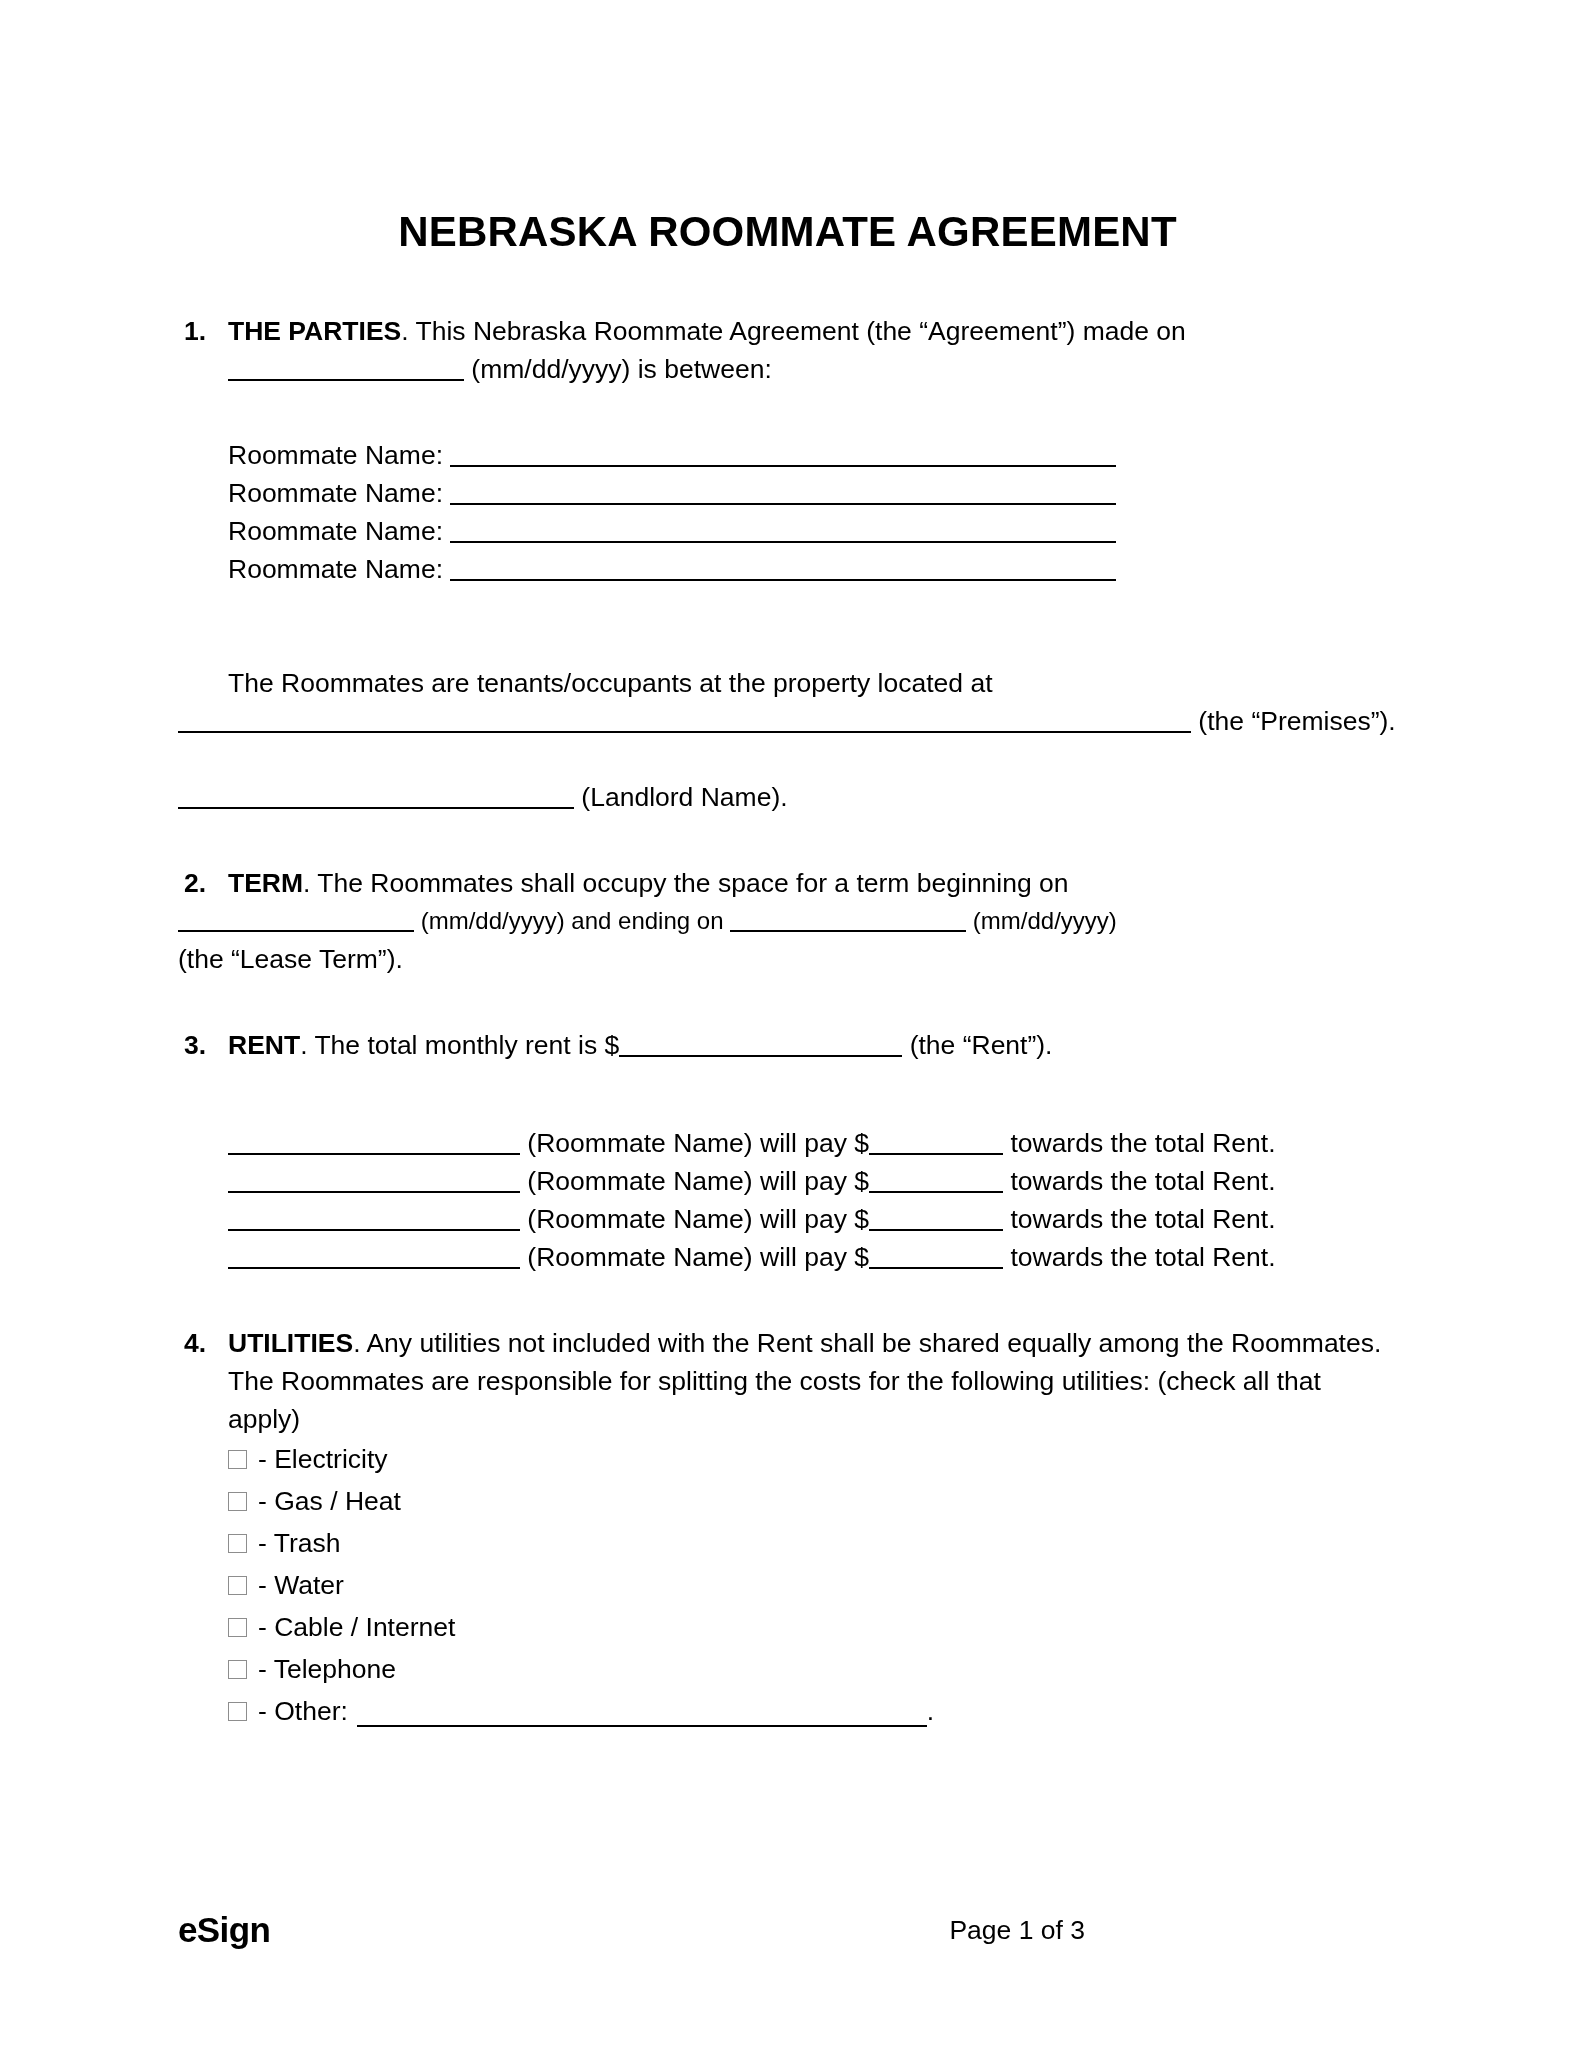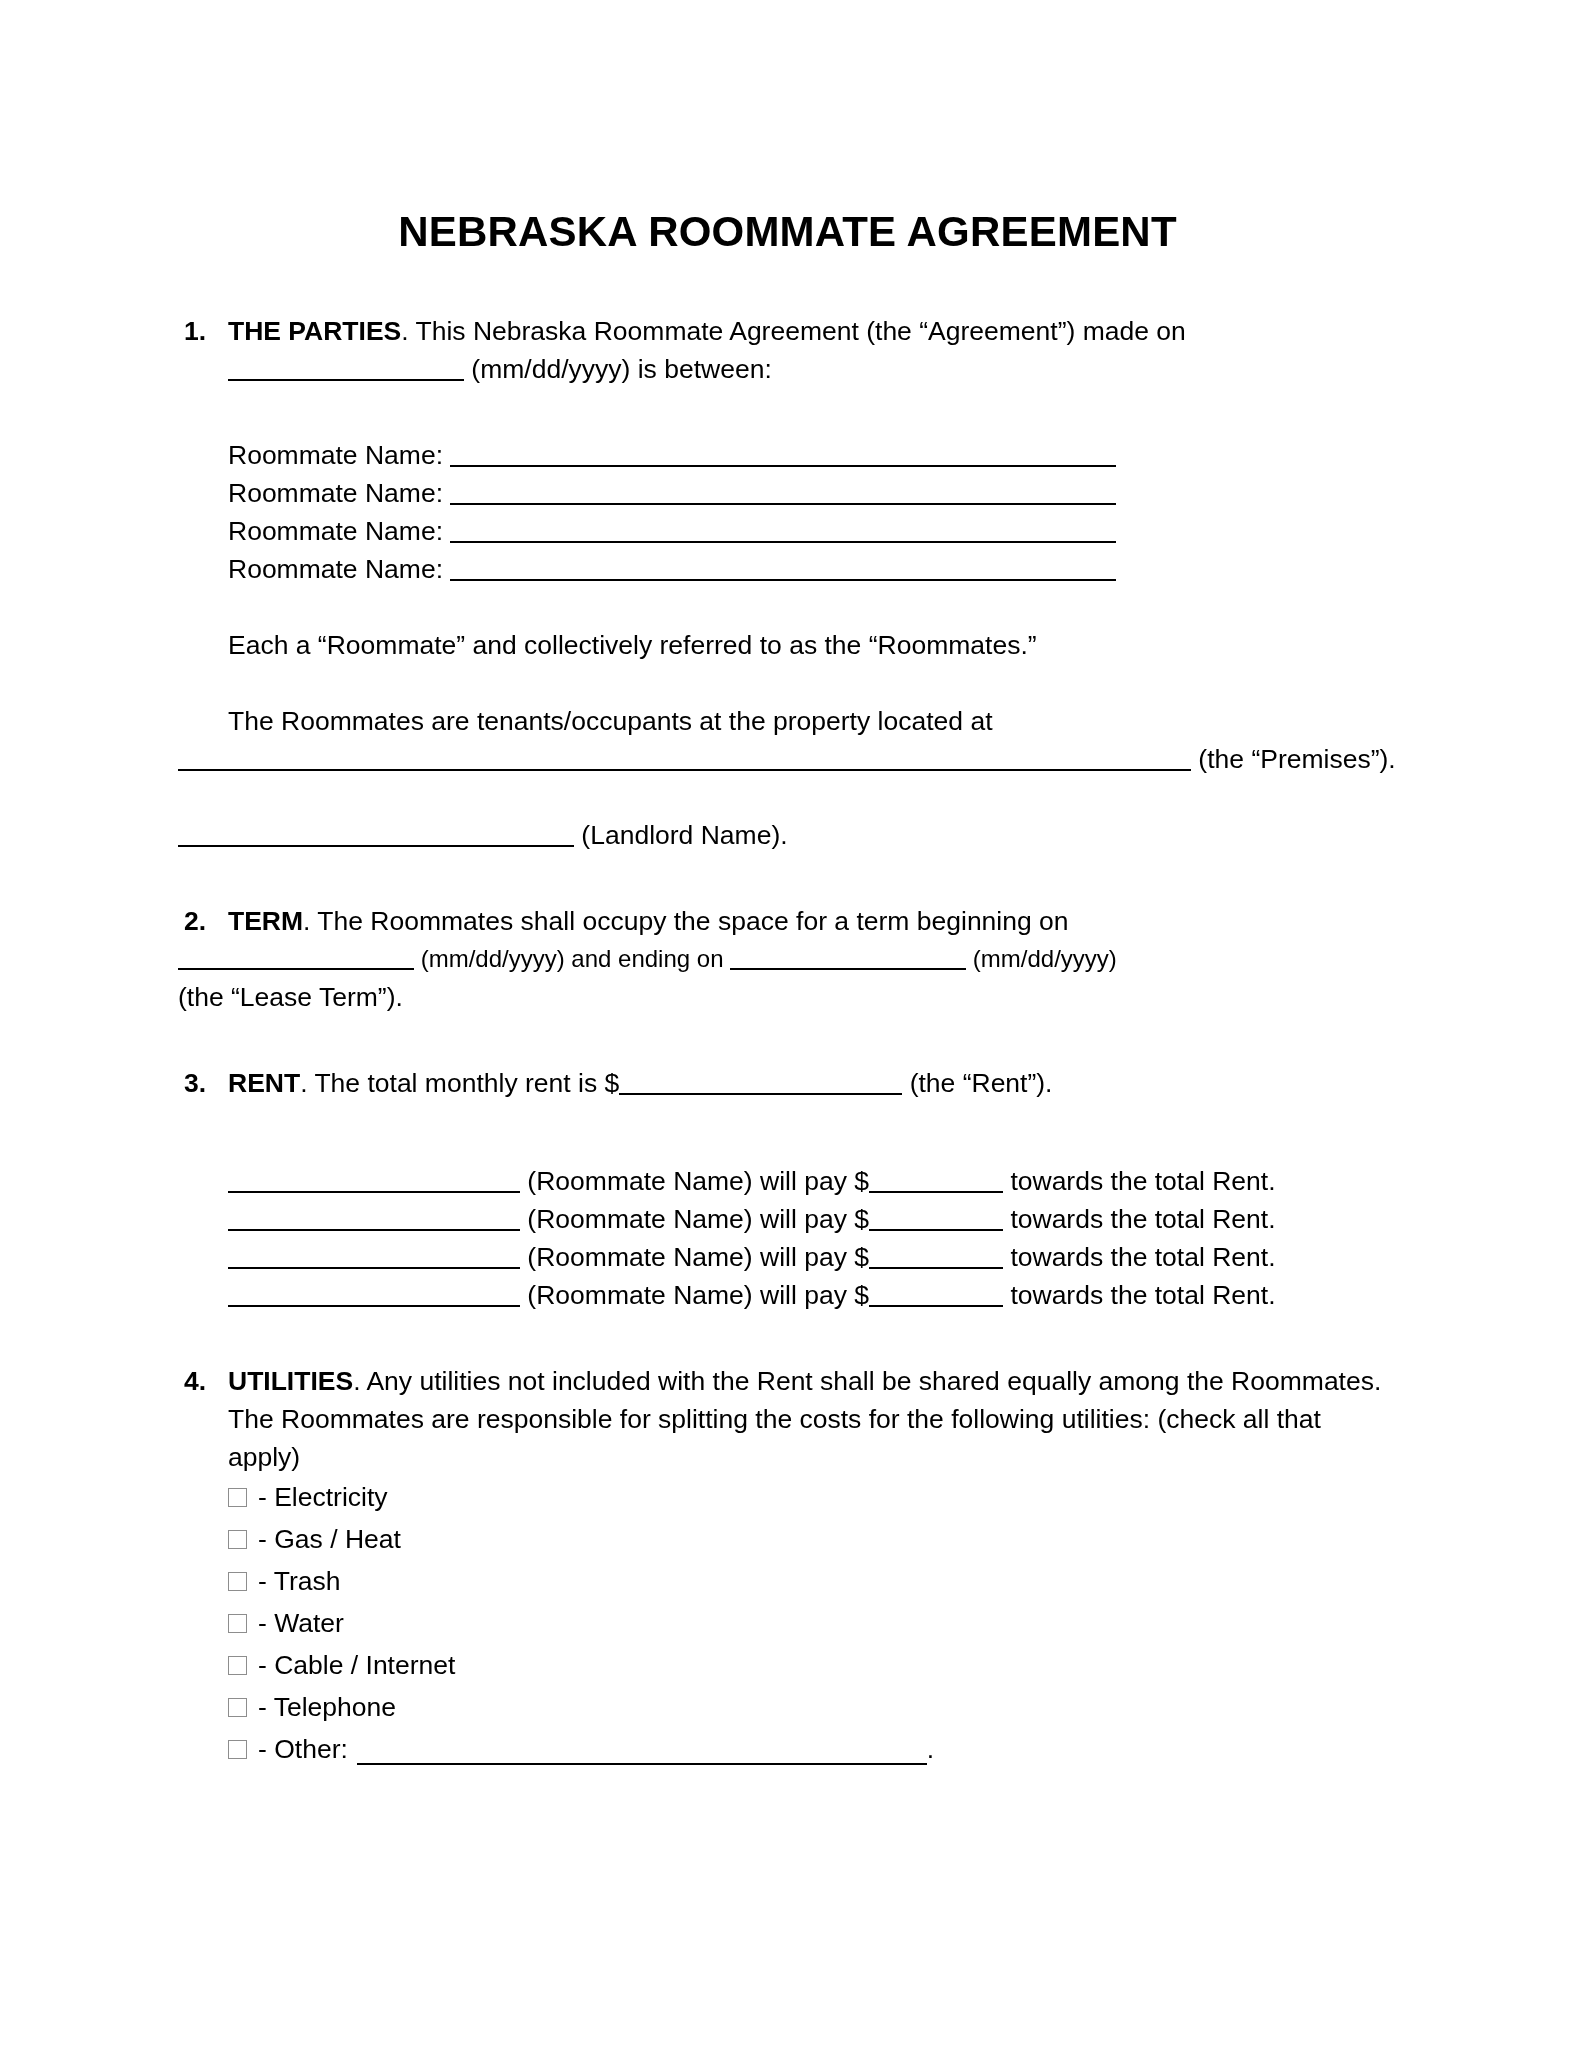--- a/index.html
+++ b/index.html
@@ -193,21 +193,20 @@
           <span class="blank bl-name"></span>
         </div>
         <div class="name-row">
           <span class="lbl">Roommate Name:</span>
           <span class="blank bl-name"></span>
         </div>
       </div>
 
       <div class="gap-md"></div>
 
-      <div class="indented">Each a “Roommate” and collectively referred to as the “Roommates.”</div>
 
       <div class="gap-md"></div>
 
       <div class="indented">
         <span>The Roommates are tenants/occupants at the property located at</span>
       </div>
       <div style="margin-left:0;font-size:26.5px;line-height:38px;">
         <span class="blank bl-prem"></span><span> (the “Premises”).</span>
       </div>
 
@@ -297,15 +296,19 @@
           <span class="chk-box"></span>
           <span class="chk-label">- Other:</span>
           <span style="display:inline-block;width:9px;"></span>
           <span class="blank bl-other"></span>
             <span>.</span>
         </div>
       </div>
 
     </div>
 
+    <div class="footer">
+      <div class="brand">eSign</div>
+      <div class="page-num">Page 1 of 3</div>
+    </div>
 
   </div>
 </div>
 
 </body></html>

